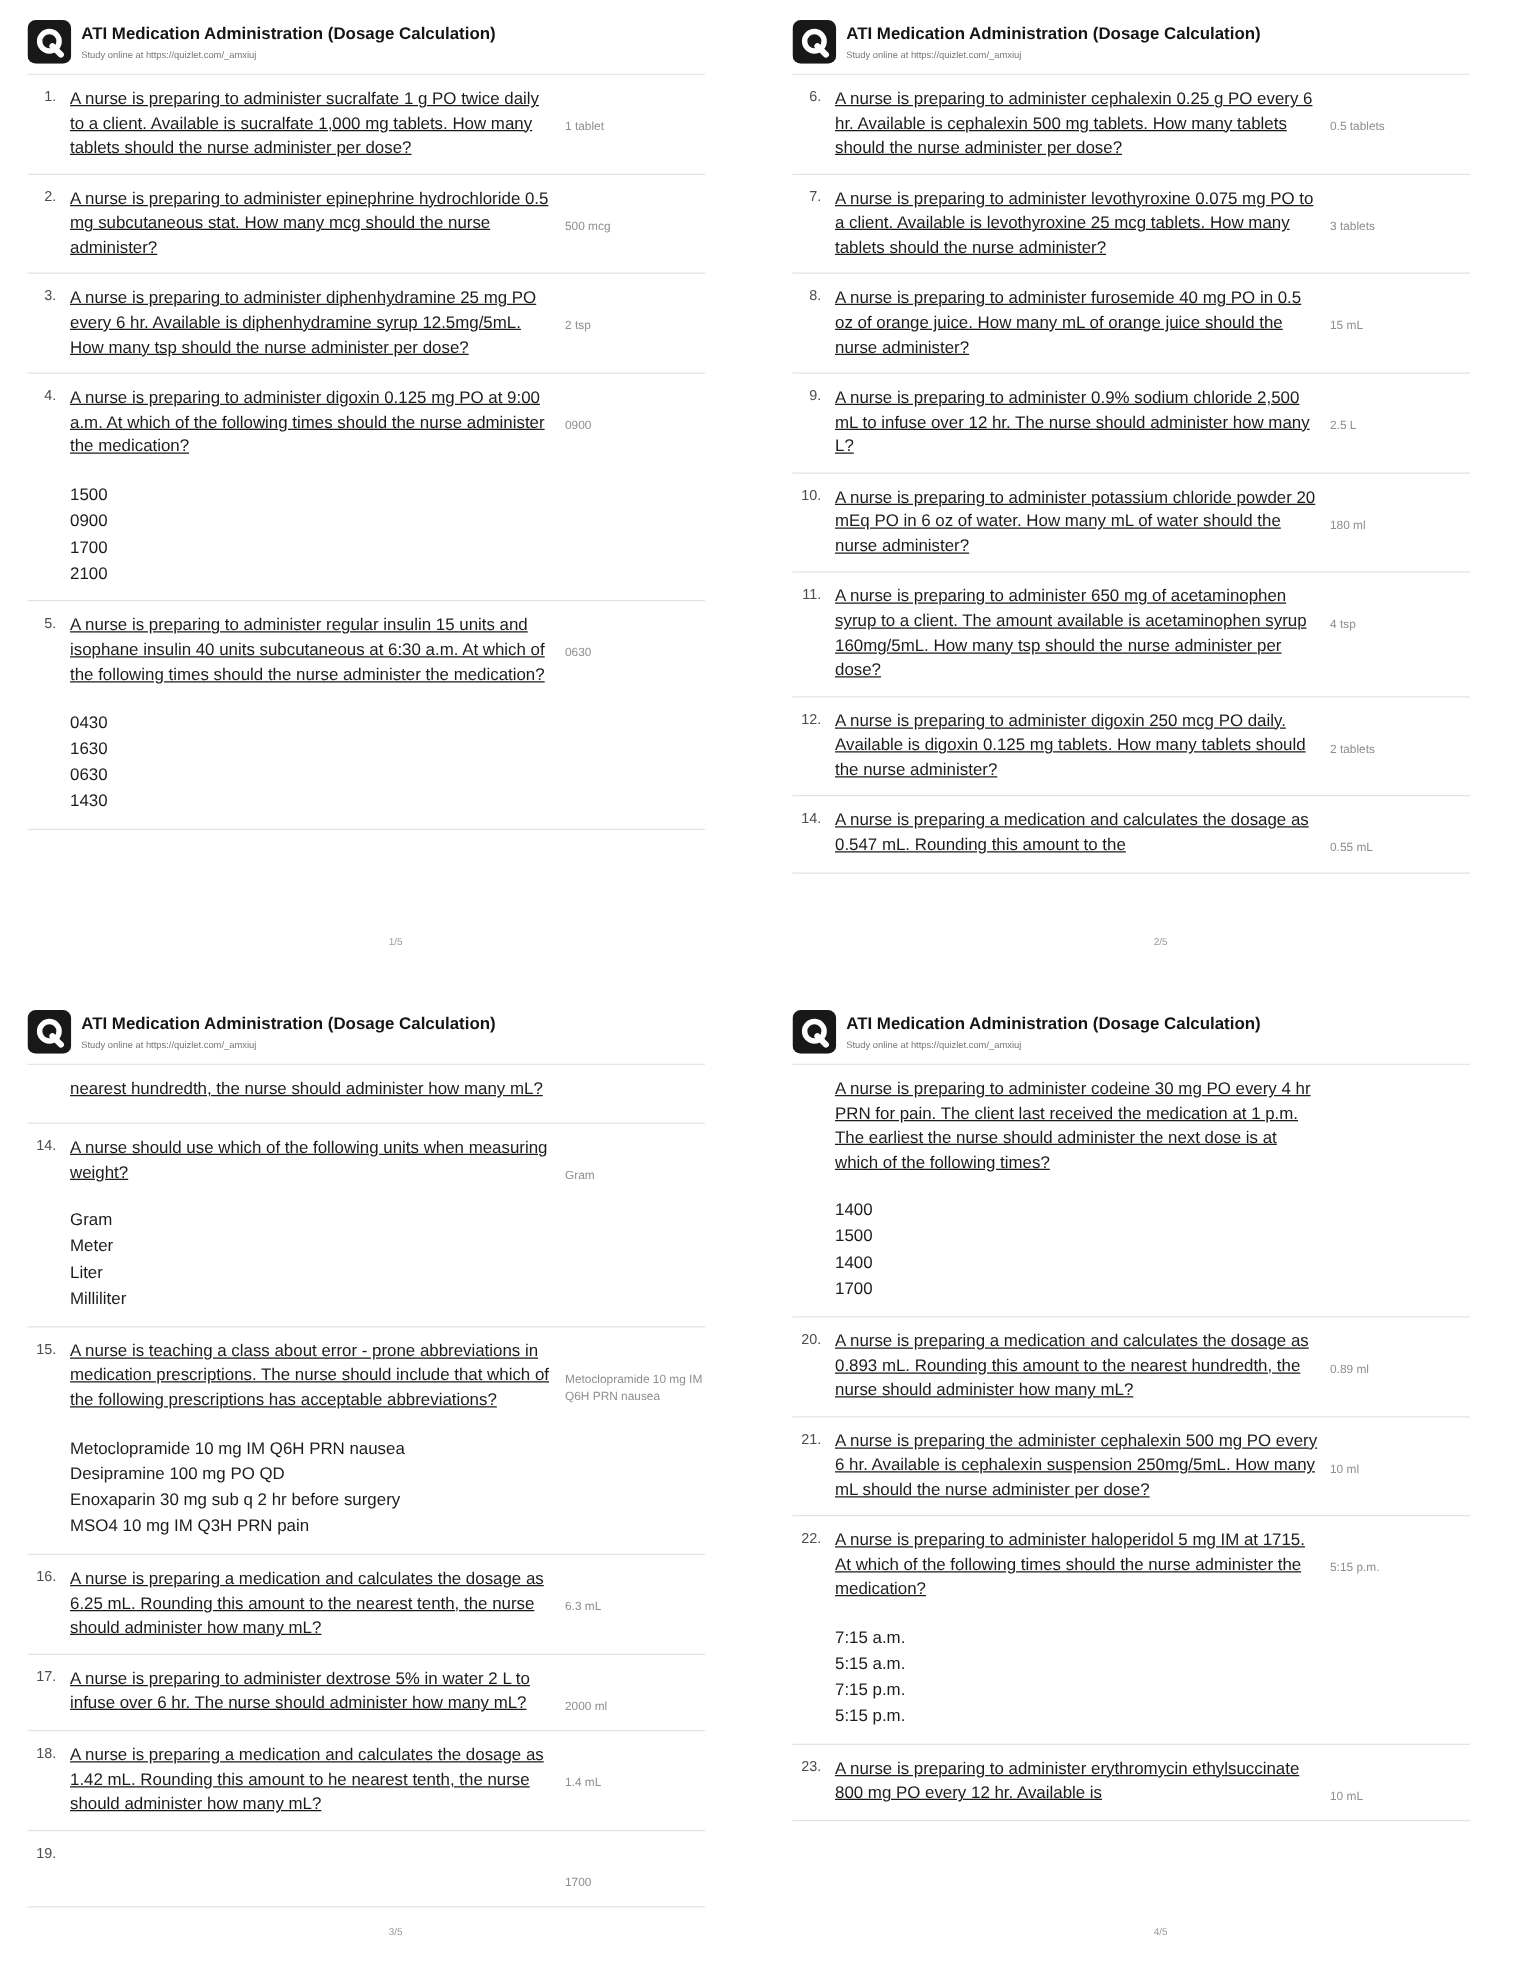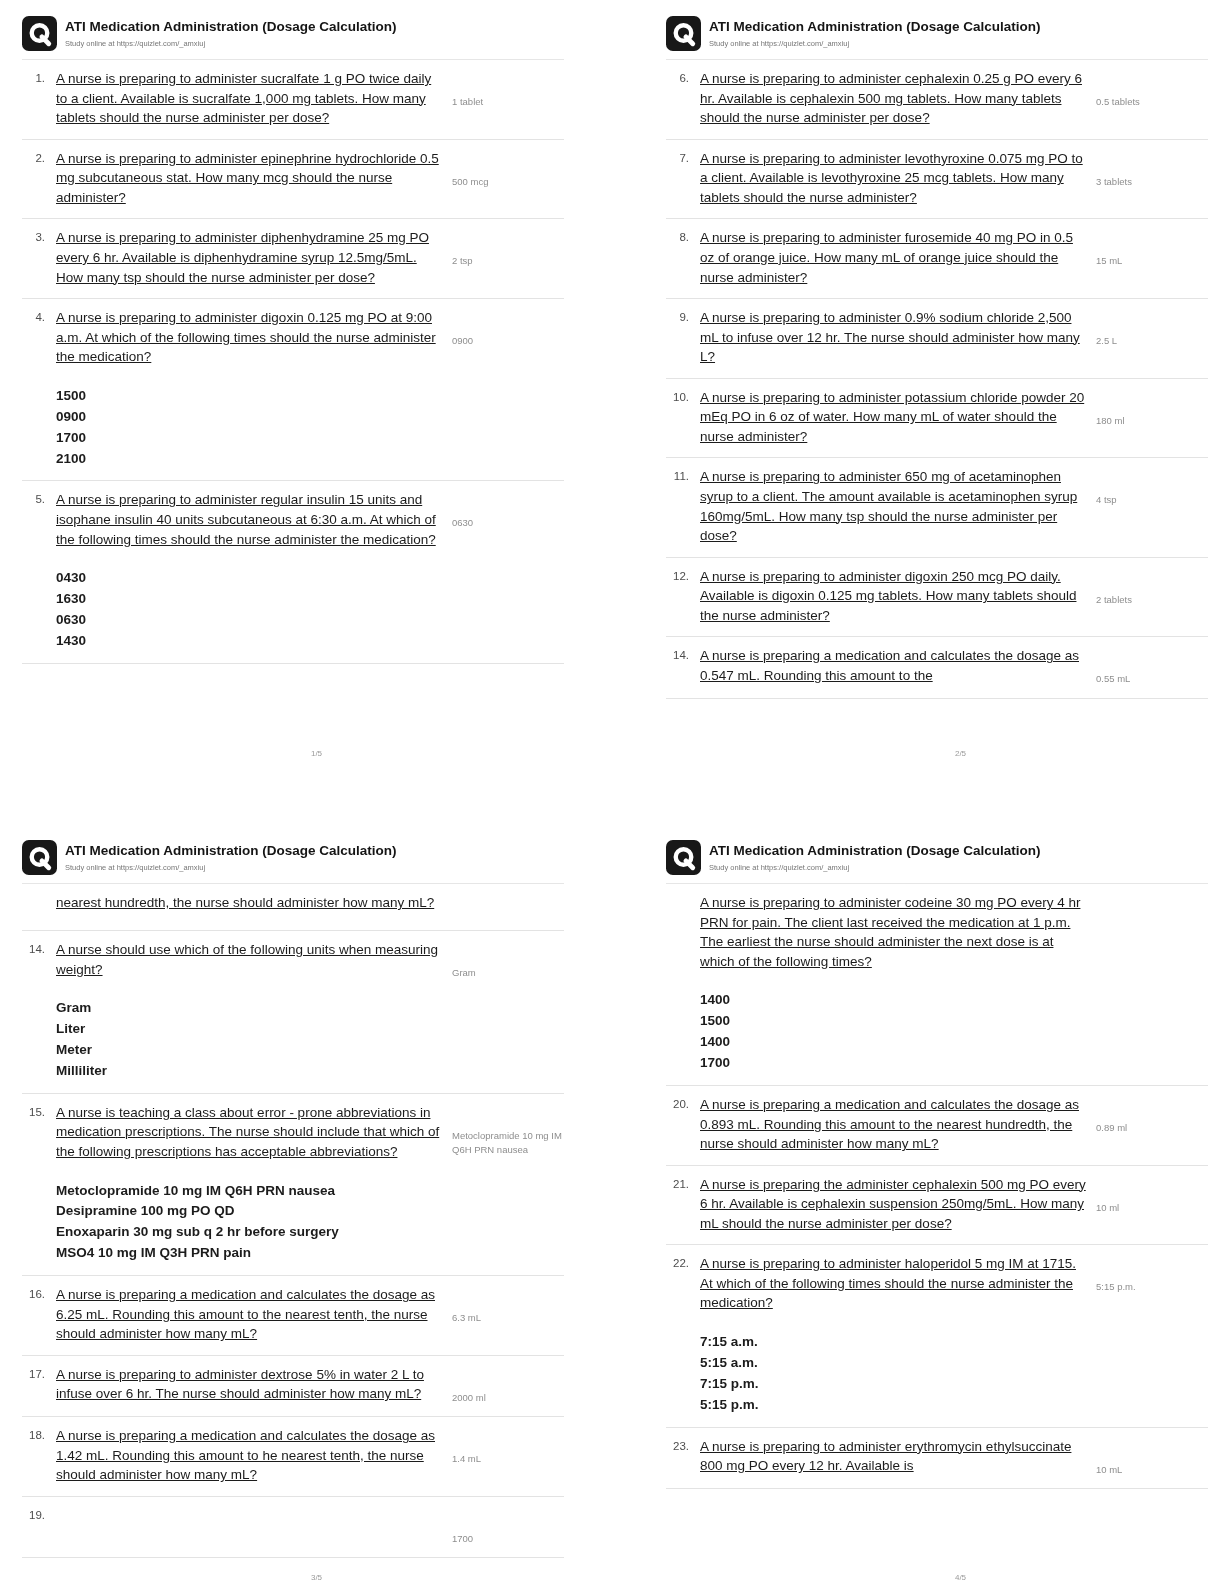--- a/index.html
+++ b/index.html
@@ -7,21 +7,20 @@
     width: 1224px; height: 1584px;
     font-family: "Liberation Sans", sans-serif;
     color: #1c1c1c;
     overflow: hidden;
   }
   .grid {
     display: grid;
     width: 992px; height: 1584px;
     grid-template-columns: 612px 612px;
     grid-template-rows: 792px 792px;
-    gap: 32px;
   }
   .page {
     box-sizing: border-box;
     position: relative;
     overflow: hidden;
     padding: 16px 48px 60px 22px;
     background: #ffffff;
   }
   .page-header {
     display: flex;
@@ -62,21 +61,20 @@
     font-size: 13.5px;
     line-height: 1.45;
     color: #1c1c1c;
     text-decoration: underline;
   }
   .q-options { margin-top: 19px; }
   .q-option {
     font-size: 13.5px;
     line-height: 1.55;
     color: #1c1c1c;
-    font-weight: bold;
   }
   .q-ans {
     font-size: 9.5px;
     line-height: 1.5;
     color: #8e8e8e;
     padding-top: 2px;
     word-wrap: break-word;
     margin-top: 24px;
   }
   .page-footer {
@@ -279,22 +277,22 @@
     </div>
     <div class="q-ans"></div>
   </div>
 
   <div class="q-row">
     <div class="q-num">14.</div>
     <div class="q-body">
       <div class="q-text">A nurse should use which of the following units when measuring weight?</div>
       <div class="q-options">
               <div class="q-option">Gram</div>
+              <div class="q-option">Meter</div>
               <div class="q-option">Liter</div>
-              <div class="q-option">Meter</div>
               <div class="q-option">Milliliter</div>
             </div>
     </div>
     <div class="q-ans">Gram</div>
   </div>
 
   <div class="q-row">
     <div class="q-num">15.</div>
     <div class="q-body">
       <div class="q-text">A nurse is teaching a class about error - prone abbreviations in medication prescriptions. The nurse should include that which of the following prescriptions has acceptable abbreviations?</div>

